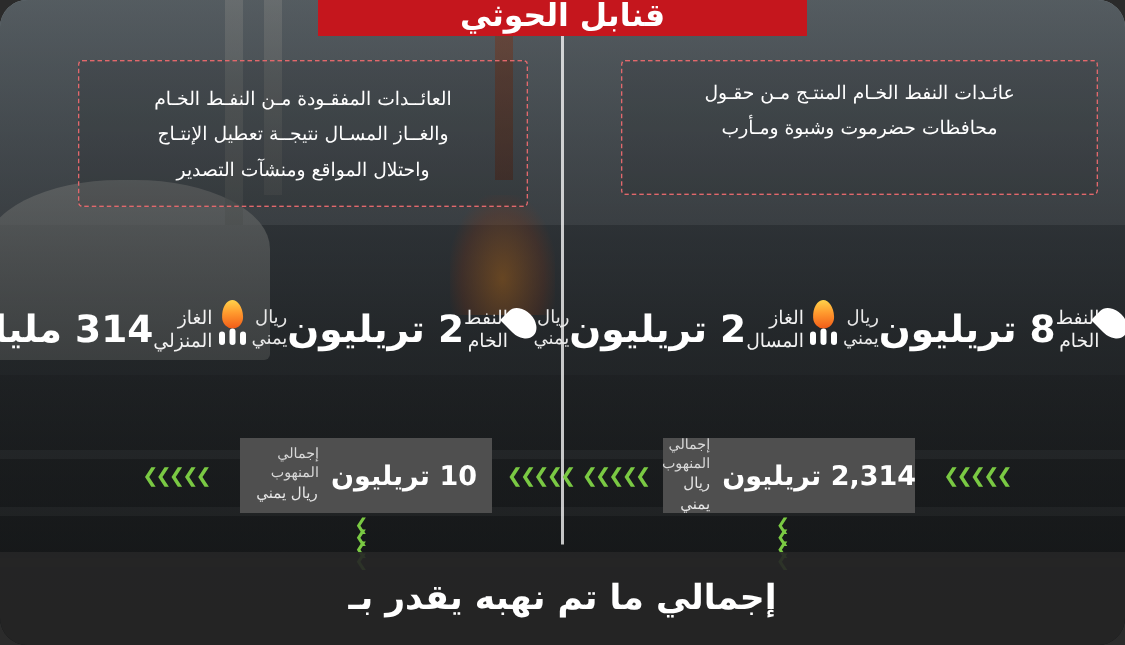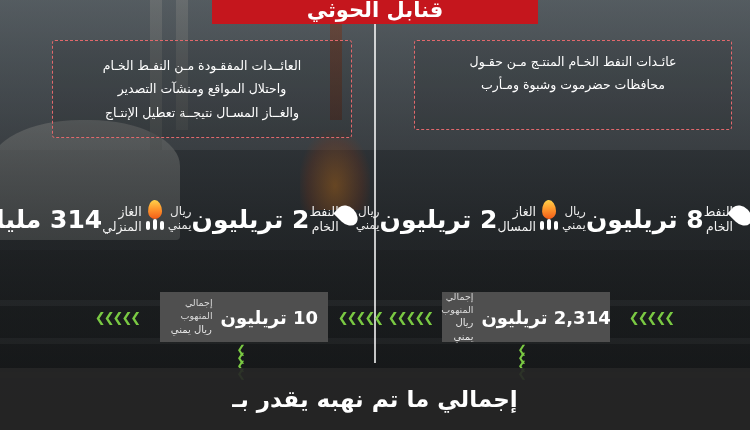--- a/index.html
+++ b/index.html
@@ -11,20 +11,21 @@
     height: 430px;
     overflow: hidden;
     font-family: "DejaVu Sans", "Liberation Sans", sans-serif;
     background: #2b2b2b;
   }
   .stage {
     position: relative;
     width: 750px;
     height: 430px;
     overflow: hidden;
+    border-radius: 18px;
   }
   
   .bg {
     position: absolute;
     inset: 0;
     background:
       linear-gradient(180deg, #6f7a80 0%, #5c666c 18%, #4a5258 34%, #3a4044 52%, #2f3336 70%, #26292b 100%);
   }
   .bg-sky {
     position: absolute;
@@ -317,22 +318,22 @@
   <div class="caption right">
     <div>
       <span class="ln">عائـدات النفط الخـام المنتـج مـن حقـول</span>
       <span class="ln">محافظات حضرموت وشبوة ومـأرب</span>
     </div>
   </div>
 
   <div class="caption left">
     <div>
       <span class="ln">العائــدات المفقـودة مـن النفـط الخـام</span>
+      <span class="ln">والغــاز المسـال نتيجــة تعطيل الإنتـاج</span>
       <span class="ln">واحتلال المواقع ومنشآت التصدير</span>
-      <span class="ln">والغــاز المسـال نتيجــة تعطيل الإنتـاج</span>
     </div>
   </div>
 
   <div class="stats">
 
     <div class="stat">
       <div class="icon">
         <div class="drop"></div>
       </div>
       <div class="lbl">النفط الخام</div>

